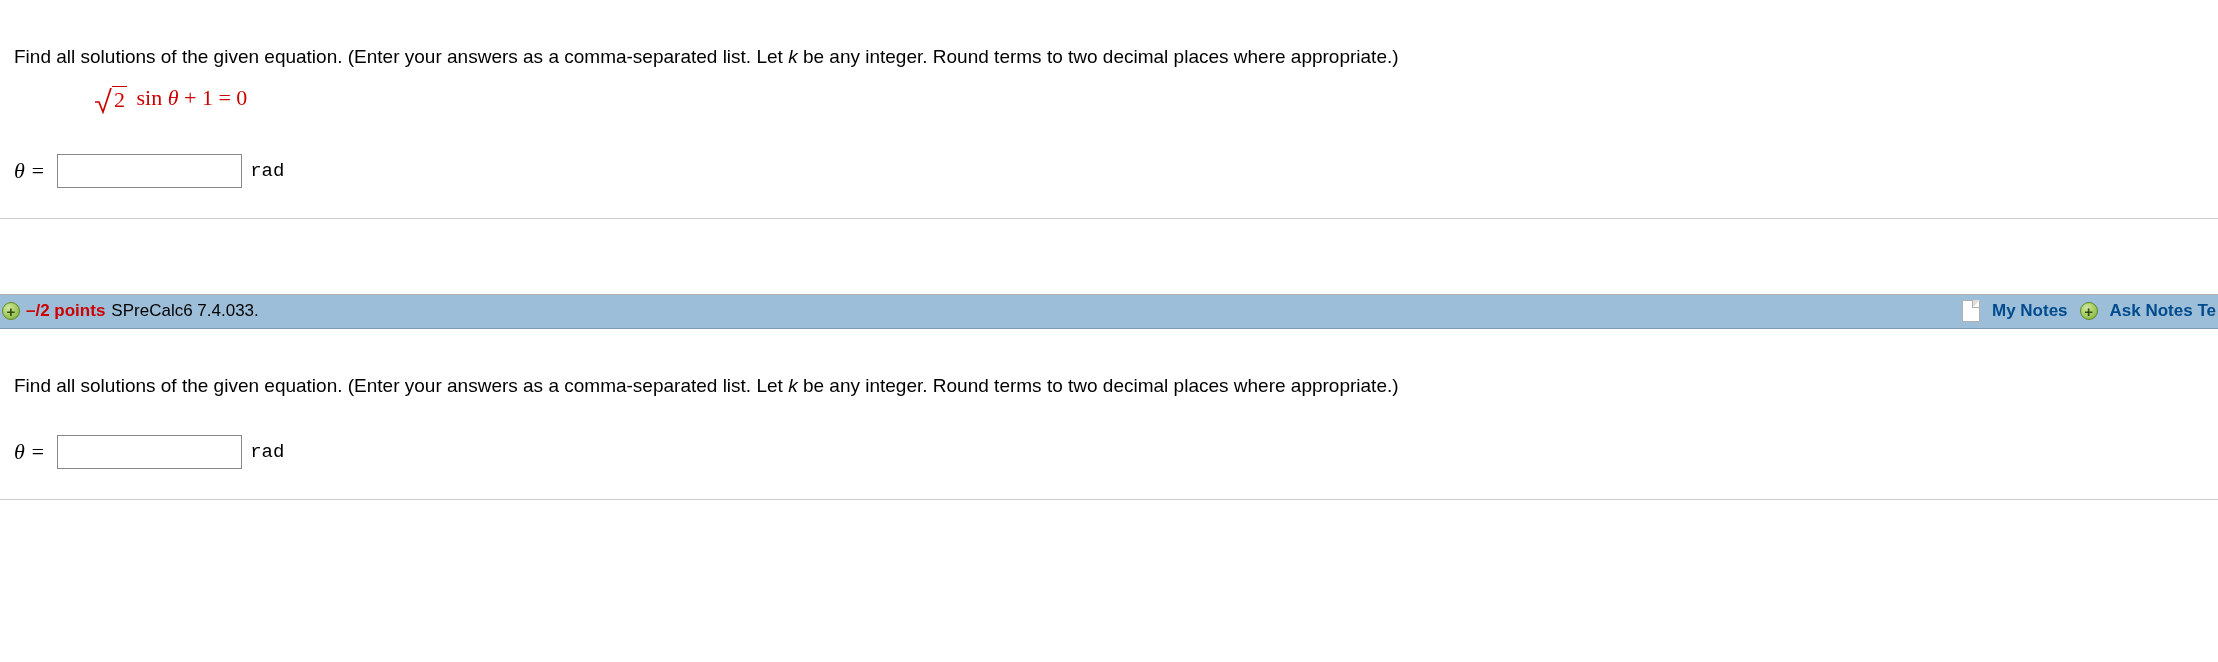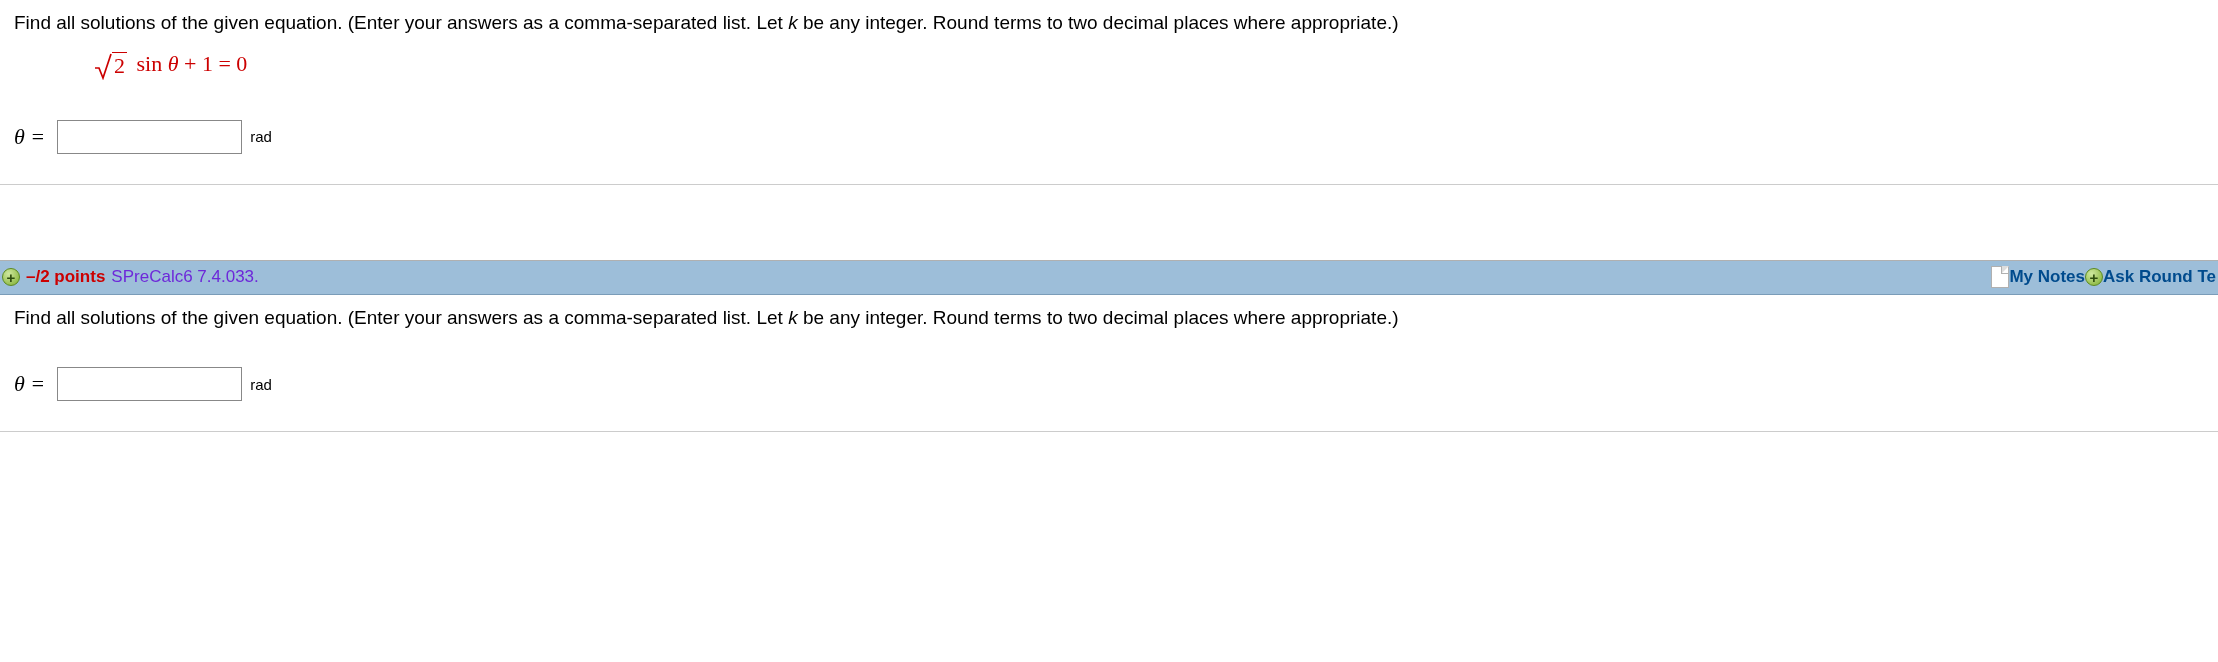--- a/index.html
+++ b/index.html
@@ -7,20 +7,21 @@
     margin: 0;
     font-family: Verdana, Geneva, sans-serif;
     font-size: 19px;
     color: #000;
     background: #fff;
     width: 2218px;
   }
   .section {
     border-bottom: 1px solid #ccc;
     padding: 0 0 30px 0;
+    margin-top: 34px;
   }
   .prompt {
     padding: 10px 14px 0 14px;
     line-height: 1.4;
   }
   .italic-k { font-style: italic; }
   .equation {
     padding: 14px 0 4px 94px;
     font-family: "Times New Roman", serif;
     font-size: 22px;
@@ -52,22 +53,22 @@
   .answer-row .lbl { margin-right: 6px; }
   .answer-input {
     width: 185px;
     height: 34px;
     border: 1px solid #888;
     font-size: 17px;
     padding: 2px 4px;
     margin: 0 6px;
   }
   .unit { 
-    font-family: Liberation Sans, sans-serif; 
-    font-size: 15px; 
+    font-family: Liberation Mono, monospace; 
+    font-size: 19px; 
     margin-left: 2px;
   }
   .gap {
     height: 76px;
     border-bottom: 1px solid #b0b0b0;
   }
   .header-bar {
     background: #9dbed9;
     display: flex;
     align-items: center;
@@ -94,25 +95,25 @@
     color: #2e4c0e;
     font-weight: bold;
     font-size: 15px;
     line-height: 1;
   }
   .points {
     color: #c00;
     font-weight: bold;
     text-align: center;
   }
-  .sourceref { color: #6d28d9; }
+  .sourceref { color: #000000; }
   .header-right {
     display: flex;
     align-items: center;
-    gap: 0;
+    gap: 12px;
     font-size: 17px;
     padding-right: 2px;
   }
   .note-icon {
     width: 18px;
     height: 22px;
     background: #fff;
     border: 1px solid #b0b0b0;
     position: relative;
   }
@@ -160,21 +161,21 @@
 <div class="header-bar">
   <div class="header-left">
     <span class="plus-icon">+</span>
     <span class="points">–/2 points</span>
     <span class="sourceref">SPreCalc6 7.4.033.</span>
   </div>
   <div class="header-right">
     <span class="note-icon"></span>
     <span class="link-blue">My Notes</span>
     <span class="plus-icon">+</span>
-    <span class="link-blue">Ask Round Te</span>
+    <span class="link-blue">Ask Notes Te</span>
   </div>
 </div>
 
 <div class="section">
   <div class="prompt">
     <span>Find all solutions of the given equation. (Enter your answers as a comma-separated list. Let </span><span class="italic-k">k</span><span> be any integer. Round terms to two decimal places where appropriate.)</span>
   </div>
   <div class="answer-row">
     <span class="lbl theta">θ =</span>
     <input type="text" class="answer-input" style="">

